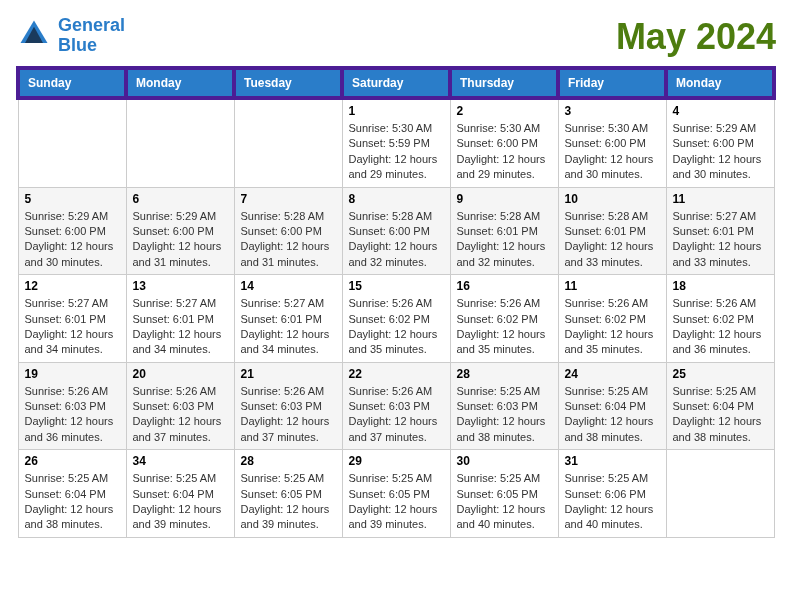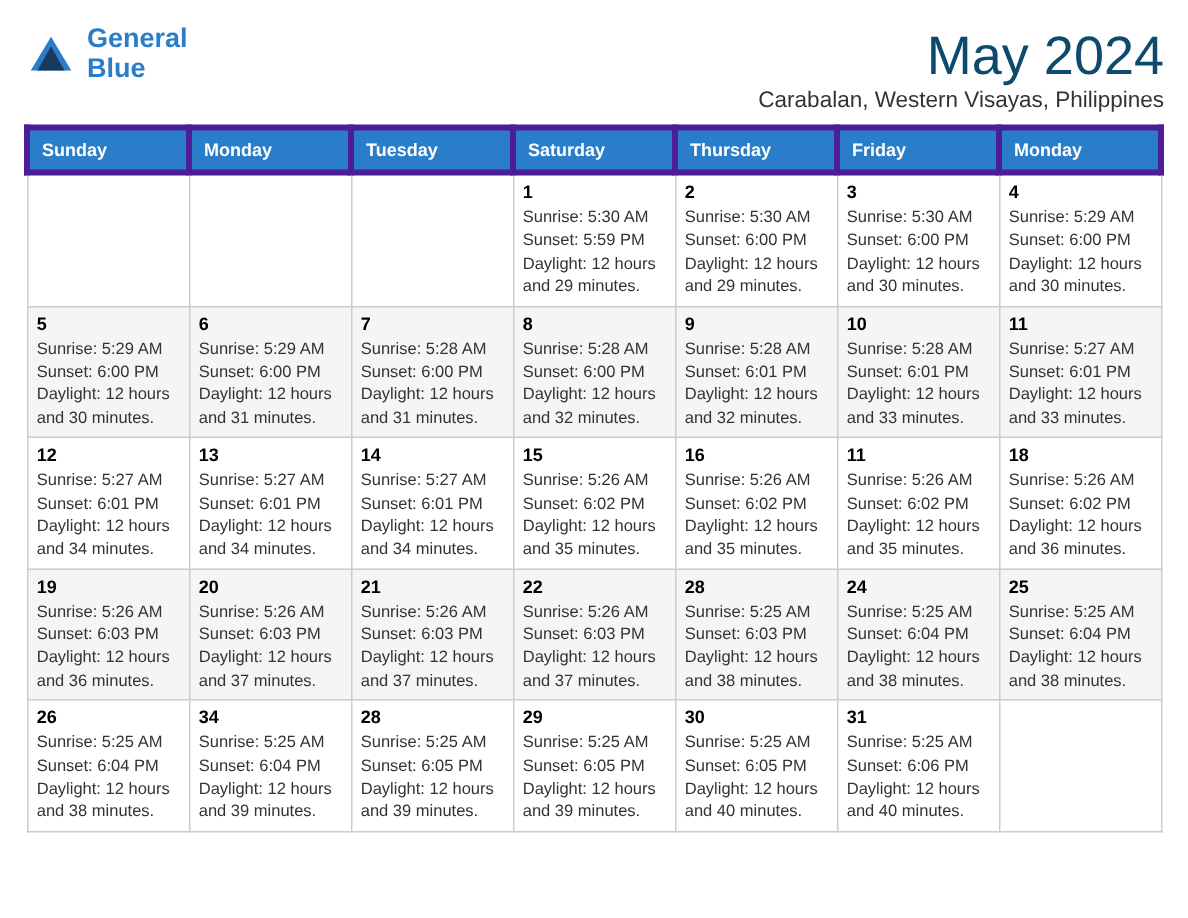--- a/index.html
+++ b/index.html
@@ -11,43 +11,43 @@
       padding: 16px;
     }
     .header {
       display: flex;
       justify-content: space-between;
       align-items: flex-start;
       margin-bottom: 8px;
     }
     .logo {
       display: flex;
-      align-items: flex-end;
+      align-items: flex-start;
       gap: 6px;
     }
     .logo-text {
       font-size: 18px;
       font-weight: bold;
       color: #1a3a5c;
       line-height: 1.1;
     }
     .logo-text span {
       color: #2a7dc9;
     }
     .logo-icon {
       width: 36px;
       height: 36px;
     }
     .title-block {
       text-align: right;
     }
     .month-title {
       font-size: 36px;
-      font-weight: normal;
-      color: #0c4a6e;
+      font-weight: bold;
+      color: #4d7c0f;
     }
     .subtitle {
       font-size: 15px;
       color: #333;
     }
     .calendar-table {
       width: 100%;
       border-collapse: collapse;
       font-size: 11px;
     }
@@ -94,21 +94,20 @@
       <polygon points="20,5 35,30 5,30" fill="#2a7dc9"></polygon>
       <polygon points="20,12 30,30 10,30" fill="#1a3a5c"></polygon>
     </svg>
     <div class="logo-text">
       <span>General</span><br>
       <span>Blue</span>
     </div>
   </div>
   <div class="title-block">
     <div class="month-title">May 2024</div>
-    <div class="subtitle">Carabalan, Western Visayas, Philippines</div>
   </div>
 </div>
 
 <table class="calendar-table">
   <thead>
     <tr>
     <th>Sunday</th>
         <th>Monday</th>
         <th>Tuesday</th>
         <th>Saturday</th>

